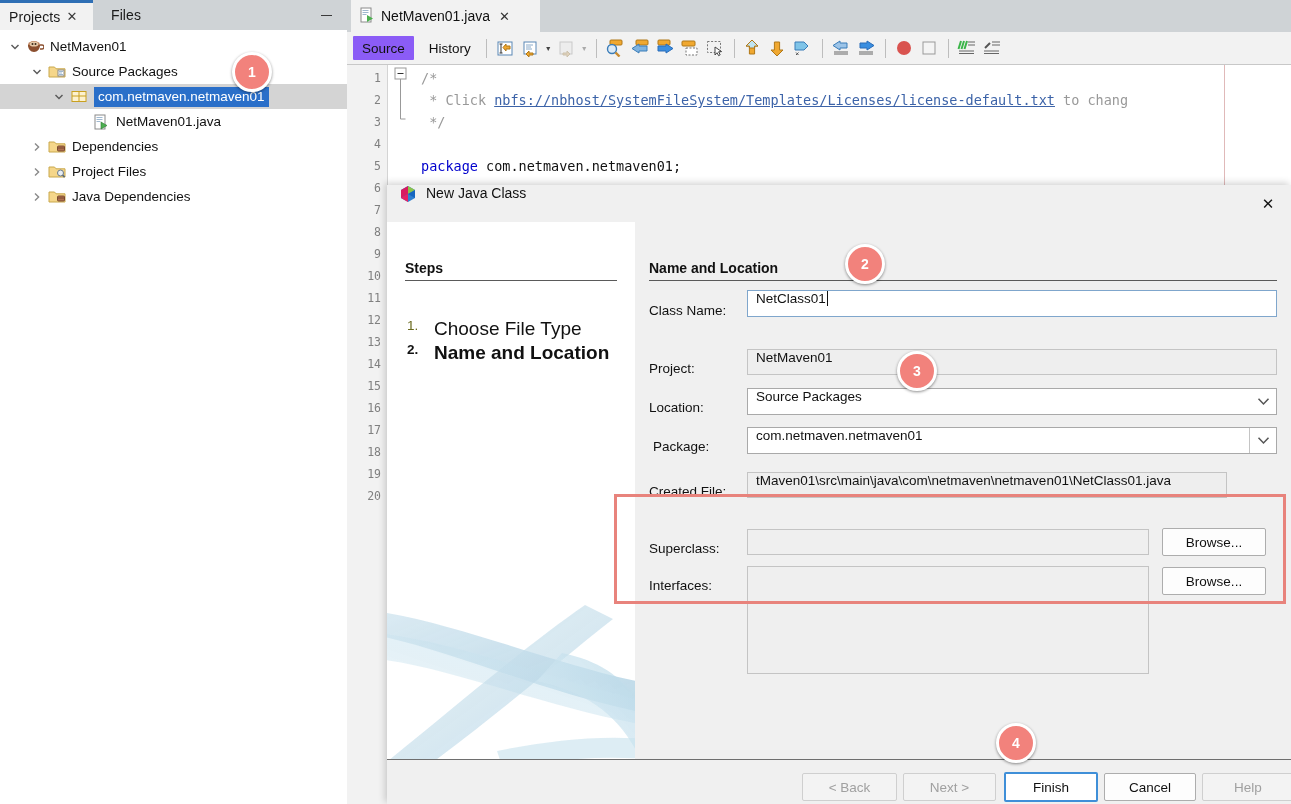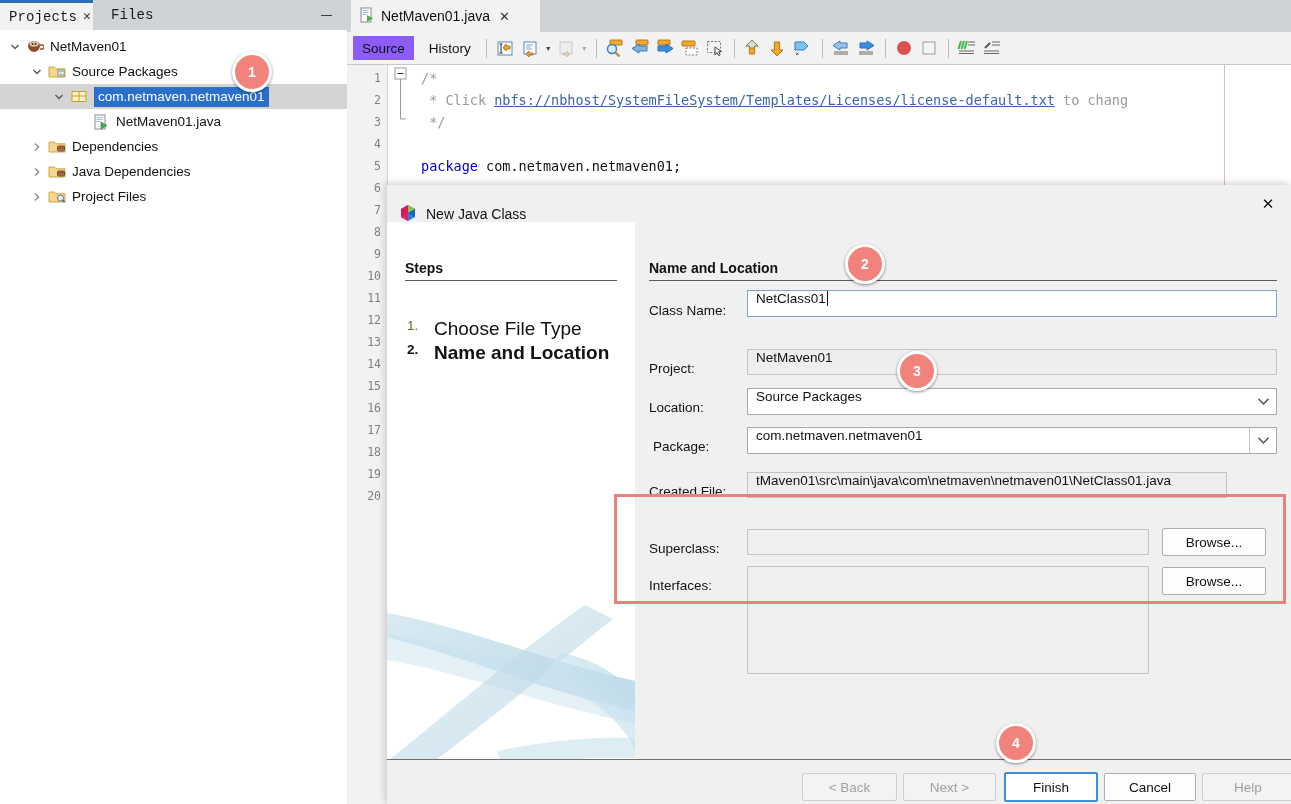--- a/index.html
+++ b/index.html
@@ -5,21 +5,21 @@
   html,body{margin:0;padding:0;}
   body{
     width:1291px;height:804px;overflow:hidden;position:relative;
     background:#ffffff;
     font-family:"Liberation Sans", sans-serif;
     font-size:13px;color:#000;
     -webkit-font-smoothing:antialiased;
   }
   
   #explorer{position:absolute;left:0;top:0;width:347px;height:804px;background:#ffffff;}
-  #explorer-tabbar{position:absolute;left:0;top:0;width:347px;height:30px;background:#cfd3d6;font-family:Liberation Mono, monospace;}
+  #explorer-tabbar{position:absolute;left:0;top:0;width:347px;height:30px;background:#cfd3d6;}
   .exp-tab{position:absolute;top:0;height:30px;display:flex;align-items:center;box-sizing:border-box;}
   .exp-tab.active{left:0;width:93px;background:#f2f2f2;border-top:3px solid #2f6fb5;}
   .exp-tab.inactive{left:99px;width:70px;background:transparent;}
   .exp-tab-label{font-size:14px;color:#1a1a1a;padding-left:9px;letter-spacing:.1px;}
   .exp-tab.inactive .exp-tab-label{padding-left:12px;}
   .exp-tab-close{margin-left:6px;font-size:13px;color:#3a3a3a;line-height:1;}
   #minimize-btn{position:absolute;right:10px;top:0;width:22px;height:30px;display:flex;align-items:center;justify-content:center;color:#3a3a3a;font-size:14px;}
   #minimize-btn span{display:block;width:11px;height:1px;background:#3a3a3a;}
 
   #tree{position:absolute;left:0;top:30px;width:347px;height:774px;background:#fff;padding-top:4px;box-sizing:border-box;}
@@ -52,21 +52,21 @@
   #fold{position:absolute;left:46px;top:0;width:22px;height:739px;}
   .codeline{position:absolute;left:74px;font-family:"DejaVu Sans Mono",monospace;font-size:13.5px;white-space:pre;}
   .kw{color:#0000cd;}
   .cmt{color:#999999;}
   .lnk{color:#3c63a8;text-decoration:underline;}
   .plain{color:#111;}
   #right-margin{position:absolute;left:877px;top:0;width:1px;height:739px;background:#e0b9b9;}
 
   
   #dialog{position:absolute;left:387px;top:185px;width:904px;height:619px;background:#f0f0f0;box-shadow:-2px -2px 7px rgba(0,0,0,.18);}
-  #dlg-title{position:absolute;left:0;top:0;width:904px;height:37px;background:#f0f0f0;display:flex;align-items:flex-end;}
+  #dlg-title{position:absolute;left:0;top:0;width:904px;height:37px;background:#f0f0f0;display:flex;align-items:flex-start;}
   #dlg-title-text{font-size:14px;color:#111;margin-left:9px;}
   #dlg-close{position:absolute;right:0;top:0;width:46px;height:37px;display:flex;align-items:center;justify-content:center;font-size:15px;color:#111;}
   #dlg-body{position:absolute;left:0;top:37px;width:904px;height:537px;}
   #steps-pane{position:absolute;left:0;top:0;width:248px;height:537px;background:#ffffff;overflow:hidden;}
   #steps-title{position:absolute;left:18px;top:38px;font-size:14px;font-weight:bold;color:#111;}
   #steps-rule{position:absolute;left:18px;top:58px;width:212px;height:1px;background:#5a5a5a;}
   .step-num{position:absolute;left:20px;font-size:13.5px;color:#6a6a1f;}
   .step-txt{position:absolute;left:47px;font-size:19px;color:#111;}
   .step-row.cur .step-num,.step-row.cur .step-txt{font-weight:bold;color:#111;}
   #watermark{position:absolute;left:-10px;bottom:-16px;width:268px;height:200px;opacity:.85;}
@@ -187,40 +187,40 @@
       </div>
       <div class="row" style="padding-left: 30px;">
         <span class="twisty">
           <svg width="10" height="10" viewBox="0 0 10 10">
             <path d="M3 1.5L6.6 5 3 8.5" fill="none" stroke="#8a8a8a" stroke-width="1.4"></path>
           </svg>
         </span>
         <span class="node-icon" style="margin-left: 4px;">
           <svg width="18" height="15" viewBox="0 0 18 15">
             <path d="M1 3h5.5l1.5 1.8H17V13H1z" fill="#f5d68a" stroke="#c9a84c"></path>
-            <rect x="9.5" y="7" width="7" height="5" rx="1" fill="#b07050" stroke="#7a4a30"></rect>
-            <path d="M9.5 9h7" stroke="#7a4a30"></path>
-          </svg>
-        </span>
-        <span class="node-label">Java Dependencies</span>
+            <circle cx="12.5" cy="9" r="3" fill="#e8eef4" stroke="#6a7a8a"></circle>
+            <path d="M14.6 11.1l2 2" stroke="#5a6a7a" stroke-width="1.6"></path>
+          </svg>
+        </span>
+        <span class="node-label">Project Files</span>
       </div>
       <div class="row" style="padding-left: 30px;">
         <span class="twisty">
           <svg width="10" height="10" viewBox="0 0 10 10">
             <path d="M3 1.5L6.6 5 3 8.5" fill="none" stroke="#8a8a8a" stroke-width="1.4"></path>
           </svg>
         </span>
         <span class="node-icon" style="margin-left: 4px;">
           <svg width="18" height="15" viewBox="0 0 18 15">
             <path d="M1 3h5.5l1.5 1.8H17V13H1z" fill="#f5d68a" stroke="#c9a84c"></path>
-            <circle cx="12.5" cy="9" r="3" fill="#e8eef4" stroke="#6a7a8a"></circle>
-            <path d="M14.6 11.1l2 2" stroke="#5a6a7a" stroke-width="1.6"></path>
-          </svg>
-        </span>
-        <span class="node-label">Project Files</span>
+            <rect x="9.5" y="7" width="7" height="5" rx="1" fill="#b07050" stroke="#7a4a30"></rect>
+            <path d="M9.5 9h7" stroke="#7a4a30"></path>
+          </svg>
+        </span>
+        <span class="node-label">Java Dependencies</span>
       </div>
     </div>
 </div>
 
 <div id="editor">
 
   <div id="ed-tabbar">
     <div id="ed-tab">
       <span>
         <svg width="16" height="16" viewBox="0 0 16 16">

